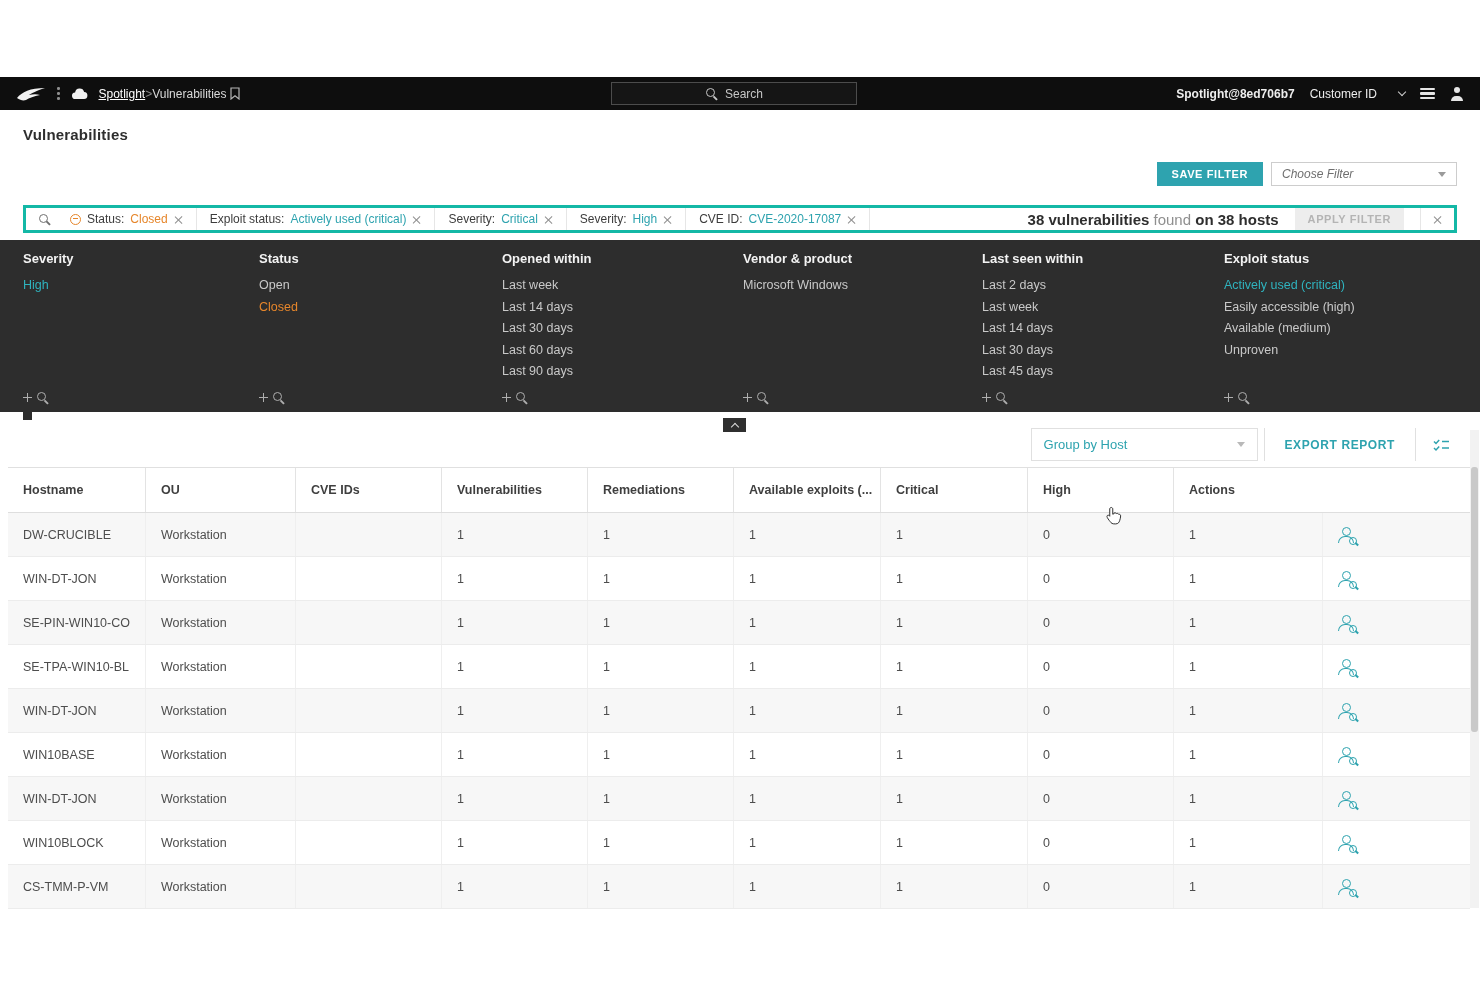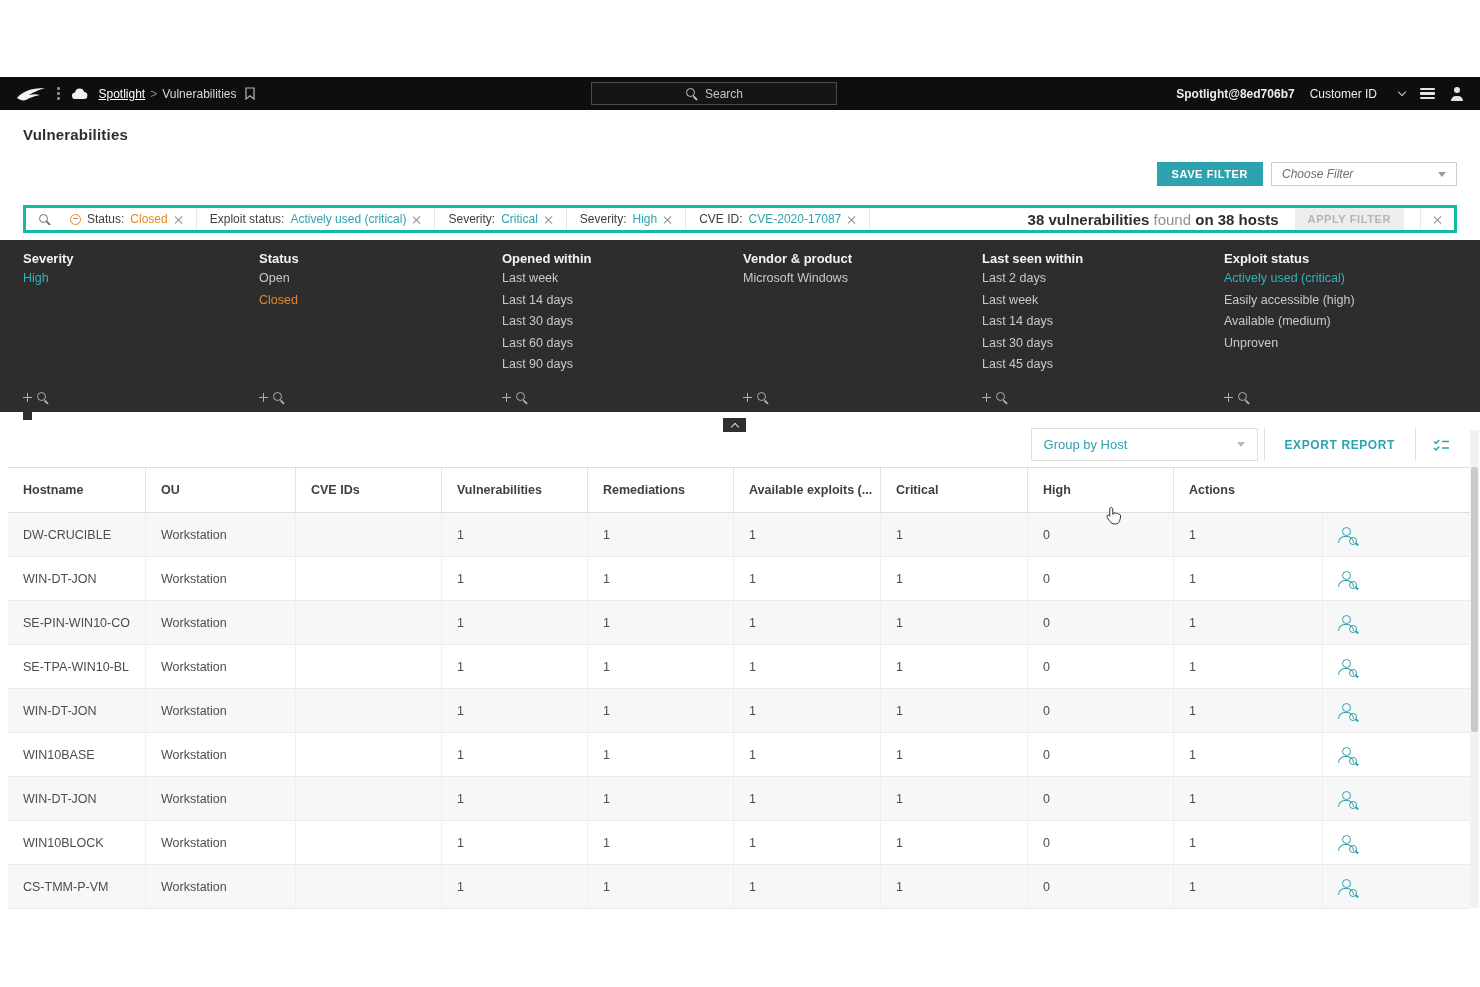--- a/index.html
+++ b/index.html
@@ -6,25 +6,25 @@
   html,body{background:#fff}
   body{width:1480px;height:987px;overflow:hidden;font-family:"Liberation Sans",sans-serif}
   .canvas{position:relative;width:1480px;height:987px;background:#fff}
   .top-gap{height:77px}
 
   
   .topbar{height:33px;background:#0e0e0e;display:flex;align-items:center;padding:0 16px;color:#ddd;font-size:12px;position:relative}
   .tb-left{display:flex;align-items:center;gap:11px}
   .dots-icon{display:inline-flex;flex-direction:column;gap:2.5px}
   .dots-icon i{width:2.5px;height:2.5px;border-radius:50%;background:#8f8f8f}
-  .crumb{display:flex;gap:5px}
+  .crumb{display:flex;}
   .crumb-app{color:#fff;text-decoration:underline;cursor:pointer}
   .crumb-sep{color:#8a8a8a}
   .crumb-page{color:#d9d9d9}
-  .tb-search{position:absolute;left:591px;top:5px;width:246px;height:23px;border:1px solid#4c4c4c;background:#151515;display:flex;align-items:center;justify-content:center;gap:7px;color:#c6c6c6;cursor:text}
+  .tb-search{position:absolute;left:611px;top:5px;width:246px;height:23px;border:1px solid#4c4c4c;background:#151515;display:flex;align-items:center;justify-content:center;gap:7px;color:#c6c6c6;cursor:text}
   .tb-right{margin-left:auto;display:flex;align-items:center;gap:15px;color:#ededed}
   .tb-account{font-weight:700}
   .tb-customer{display:flex;align-items:center;gap:22px}
   .chev-down{width:6px;height:6px;border-right:1.5px solid #cfcfcf;border-bottom:1.5px solid #cfcfcf;transform:rotate(45deg);display:inline-block;margin-top:-4px}
   .stack-icon{display:inline-flex;flex-direction:column;gap:2.5px}
   .stack-icon i{display:block;width:15px;height:2.2px;background:#e6e6e6;border-radius:1px}
   .person-icon{position:relative;width:14px;height:14px;display:inline-block}
   .person-icon::before{content:'';position:absolute;top:0;left:4px;width:6px;height:6px;border-radius:50%;background:#e6e6e6}
   .person-icon::after{content:'';position:absolute;bottom:0;left:1px;width:12px;height:5px;border-radius:6px 6px 0 0;background:#e6e6e6}
 
@@ -59,21 +59,21 @@
   .chip-value.state-excluded{color:#e6862b}
   .fb-right{margin-left:auto;display:flex;align-items:center;height:100%}
   .results{font-size:15px;color:#8f8f8f;margin-right:16px}
   .results .strong{color:#2e2e2e;font-weight:700}
   .apply-btn{height:22px;padding:0 13px;background:#ededed;color:#b4b4b4;font-size:11px;font-weight:700;letter-spacing:.6px;border:none;font-family:inherit}
   .fb-close{height:100%;display:flex;align-items:center;padding:0 12px;border-left:1px solid #e6e6e6;margin-left:16px;cursor:pointer}
 
   
   .filter-panel{margin-top:7px;height:172px;background:#2d2d2d;display:grid;grid-template-columns:236px 243px 241px 239px 242px 1fr;padding:11px 0 8px 23px;color:#c9c9c9;font-size:12.5px}
   .fp-col{display:flex;flex-direction:column;align-items:flex-start}
-  .fp-title{color:#f3f3f3;font-weight:700;font-size:13px;margin-bottom:2px}
+  .fp-title{color:#f3f3f3;font-weight:700;font-size:13px;margin-bottom:9px}
   .fp-item{line-height:21.5px;cursor:pointer}
   .fp-item.state-selected{color:#2fb3be}
   .fp-item.state-excluded{color:#e6862b}
   .fp-add{margin-top:auto;display:flex;align-items:center;gap:4px;color:#aeaeae;cursor:pointer}
   .panel-notch{position:absolute;left:23px;top:412px;width:9px;height:8px;background:#2d2d2d}
   .collapse-tab{position:absolute;left:723px;top:418px;width:23px;height:14px;background:#2f2f2f;display:flex;align-items:center;justify-content:center;cursor:pointer}
   .chev-up{width:6px;height:6px;border-right:1.5px solid #dcdcdc;border-bottom:1.5px solid #dcdcdc;transform:rotate(-135deg);display:inline-block;margin-top:3px}
 
   
   .table-controls{height:55px;display:flex;align-items:flex-end;justify-content:flex-end;padding:0 23px 6px 7px;gap:0}

